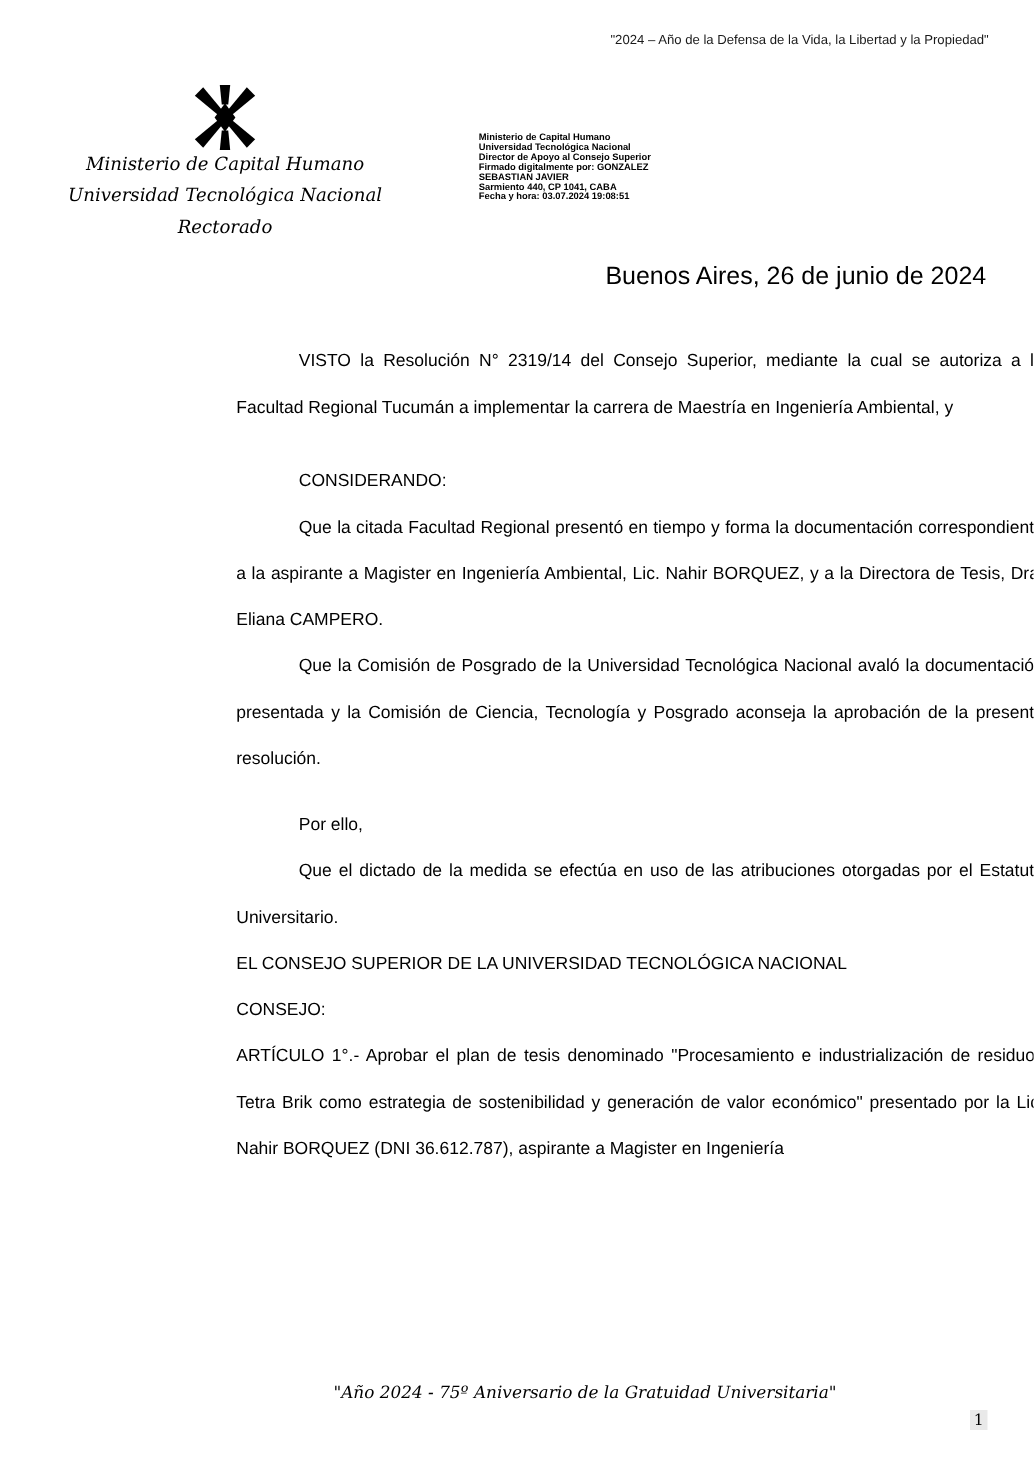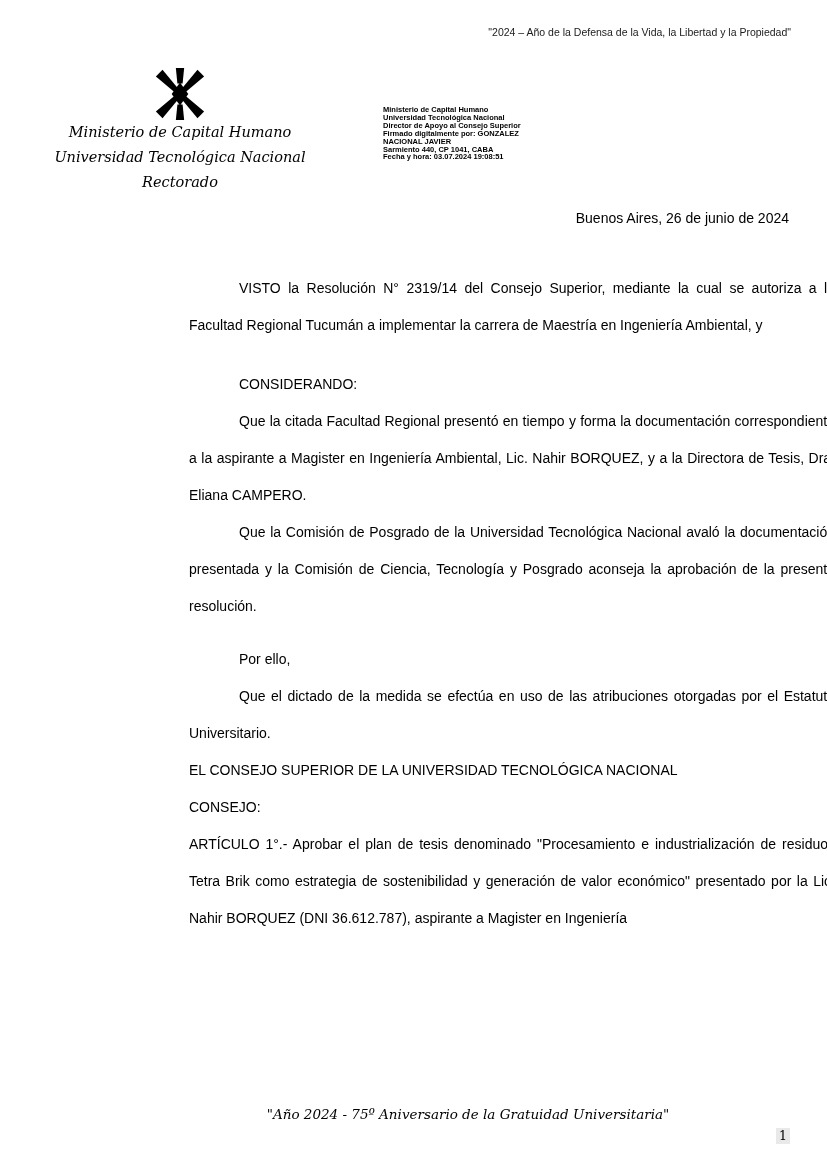--- a/index.html
+++ b/index.html
@@ -62,21 +62,21 @@
     font-weight: 700;
     color: #000000;
     white-space: nowrap;
   }
 
   
   .dateline {
     position: absolute;
     top: 210px;
     right: 38px;
-    font-size: 14px;
+    font-size: 20px;
     white-space: nowrap;
   }
 
   
   .doc-body {
     position: absolute;
     left: 145px;
     top: 270px;
     width: 646px;
     font-size: 14px;
@@ -136,21 +136,21 @@
     <div>Ministerio de Capital Humano</div>
     <div>Universidad Tecnológica Nacional</div>
     <div>Rectorado</div>
   </div>
 
   <div class="stamp">
     <div>Ministerio de Capital Humano</div>
     <div>Universidad Tecnológica Nacional</div>
     <div>Director de Apoyo al Consejo Superior</div>
     <div>Firmado digitalmente por: GONZALEZ</div>
-    <div>NACIONAL JAVIER</div>
+    <div>SEBASTIAN JAVIER</div>
     <div>Sarmiento 440, CP 1041, CABA</div>
     <div>Fecha y hora: 03.07.2024 19:08:51</div>
   </div>
 
   <div class="dateline">Buenos Aires, 26 de junio de 2024</div>
 
   <div class="doc-body">
     <p class="indent">VISTO la Resolución N° 2319/14 del Consejo Superior, mediante la cual se autoriza a la Facultad Regional Tucumán a implementar la carrera de Maestría en Ingeniería Ambiental, y</p>
     <p class="indent gap-lg">CONSIDERANDO:</p>
     <p class="indent">Que la citada Facultad Regional presentó en tiempo y forma la documentación correspondiente a la aspirante a Magister en Ingeniería Ambiental, Lic. Nahir BORQUEZ, y a la Directora de Tesis, Dra. Eliana CAMPERO.</p>

